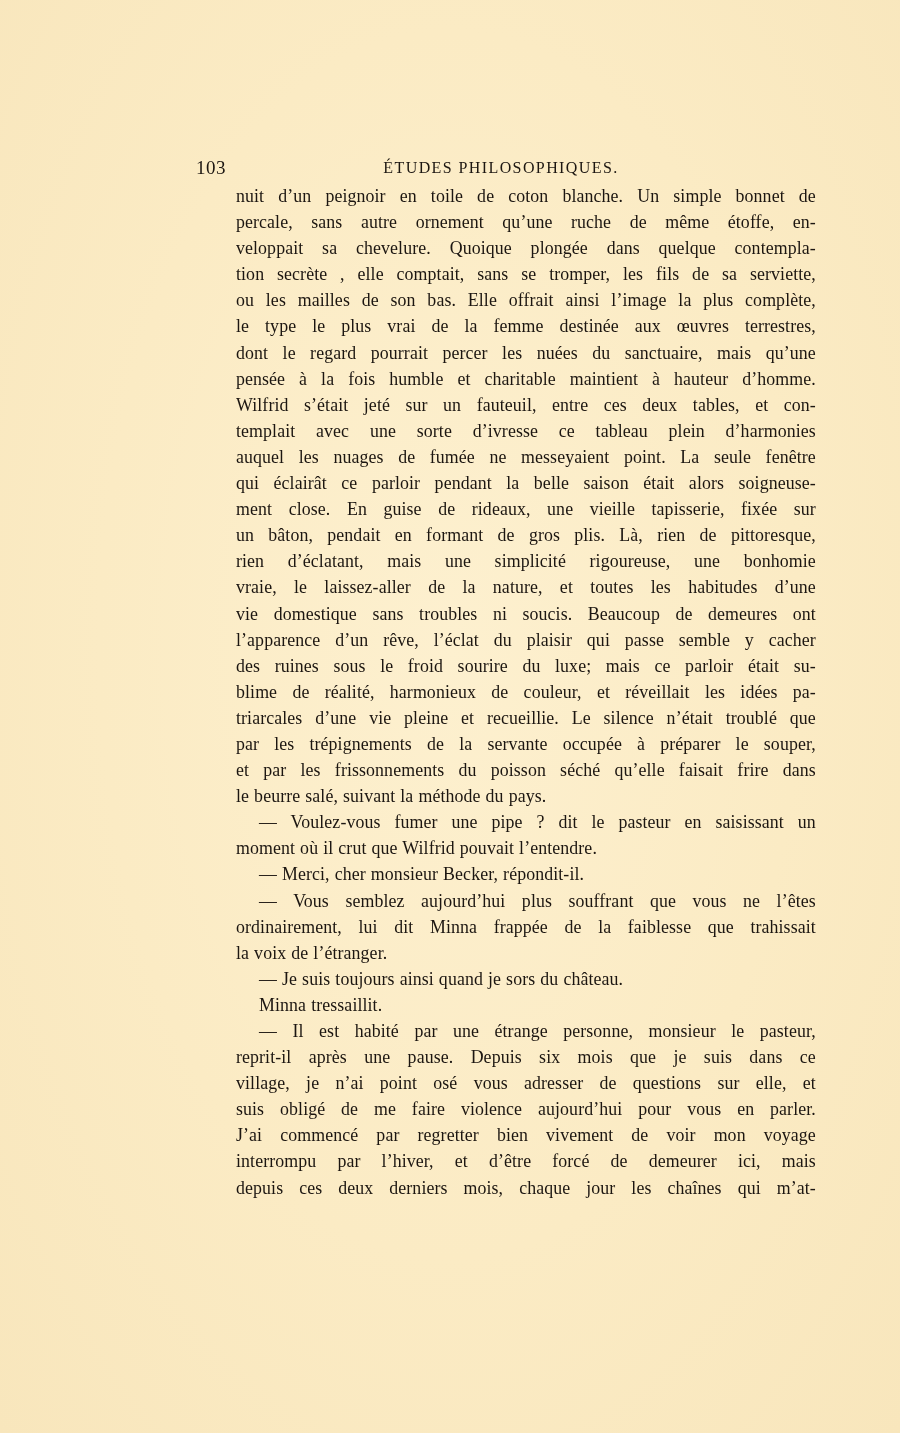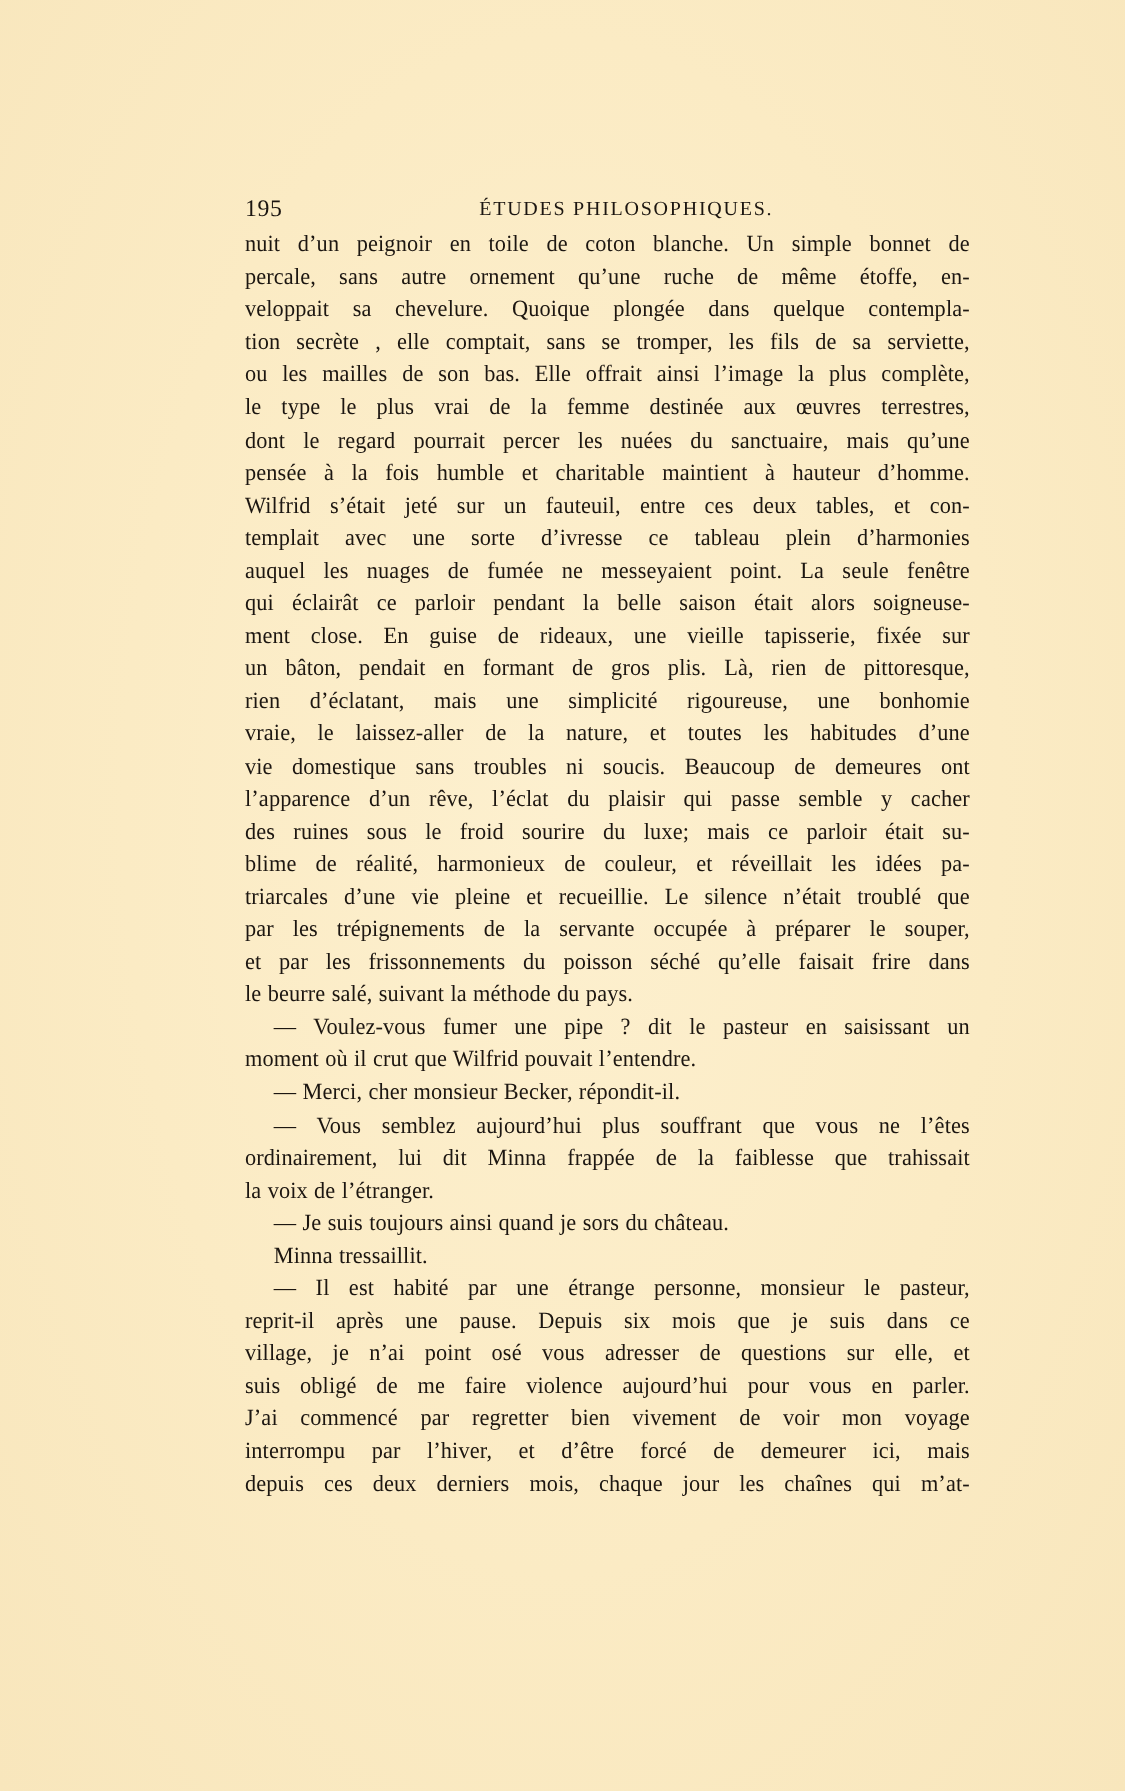--- a/index.html
+++ b/index.html
@@ -40,20 +40,21 @@
       right: 0;
       text-align: center;
       font-size: 16px;
       letter-spacing: 1.4px;
       font-variant: small-caps;
       font-weight: normal;
       padding-left: 30px;
     }
     .body-text {
       margin-top: 0;
+      margin-left: 40px;
     }
     .line {
       display: block;
       font-size: 18.6px;
       line-height: 26.1px;
       height: 26.1px;
       white-space: nowrap;
       text-align: justify;
       text-align-last: justify;
       letter-spacing: 0.1px;
@@ -68,21 +69,21 @@
     .line.indent {
       padding-left: 24px;
       width: 580px;
     }
   </style>
 </head>
 <body>
 
 <div class="page">
   <div class="running-head">
-    <span class="page-number">195</span>
+    <span class="page-number">103</span>
     <span class="running-title">ÉTUDES PHILOSOPHIQUES.</span>
   </div>
   <div class="body-text" id="body-text">
       <span class="line">nuit d’un peignoir en toile de coton blanche. Un simple bonnet de</span>
       <span class="line">percale, sans autre ornement qu’une ruche de même étoffe, en-</span>
       <span class="line">veloppait sa chevelure. Quoique plongée dans quelque contempla-</span>
       <span class="line">tion secrète , elle comptait, sans se tromper, les fils de sa serviette,</span>
       <span class="line">ou les mailles de son bas. Elle offrait ainsi l’image la plus complète,</span>
       <span class="line">le type le plus vrai de la femme destinée aux œuvres terrestres,</span>
       <span class="line">dont le regard pourrait percer les nuées du sanctuaire, mais qu’une</span>

